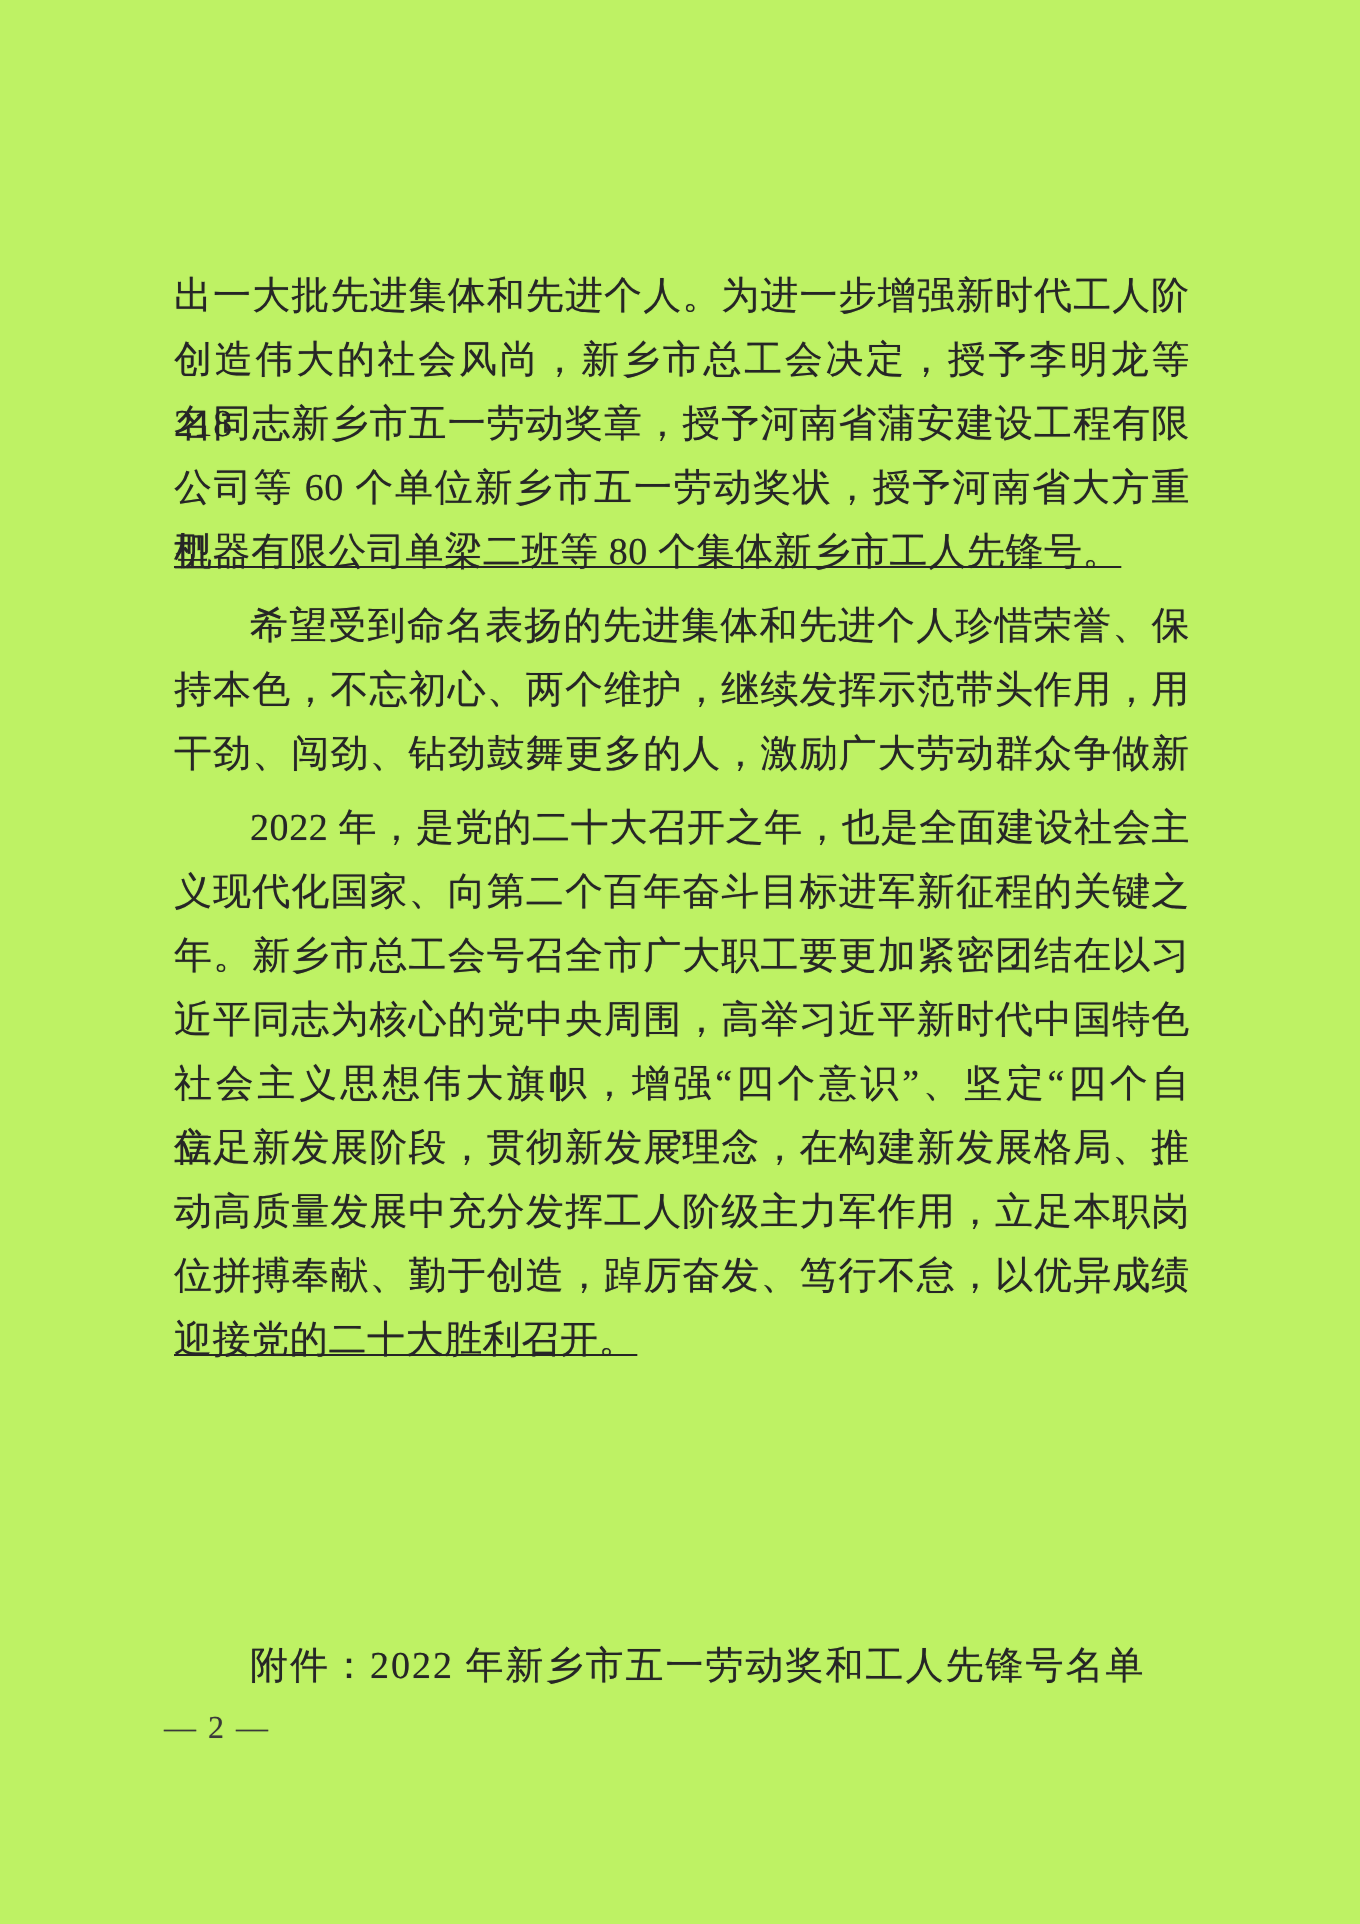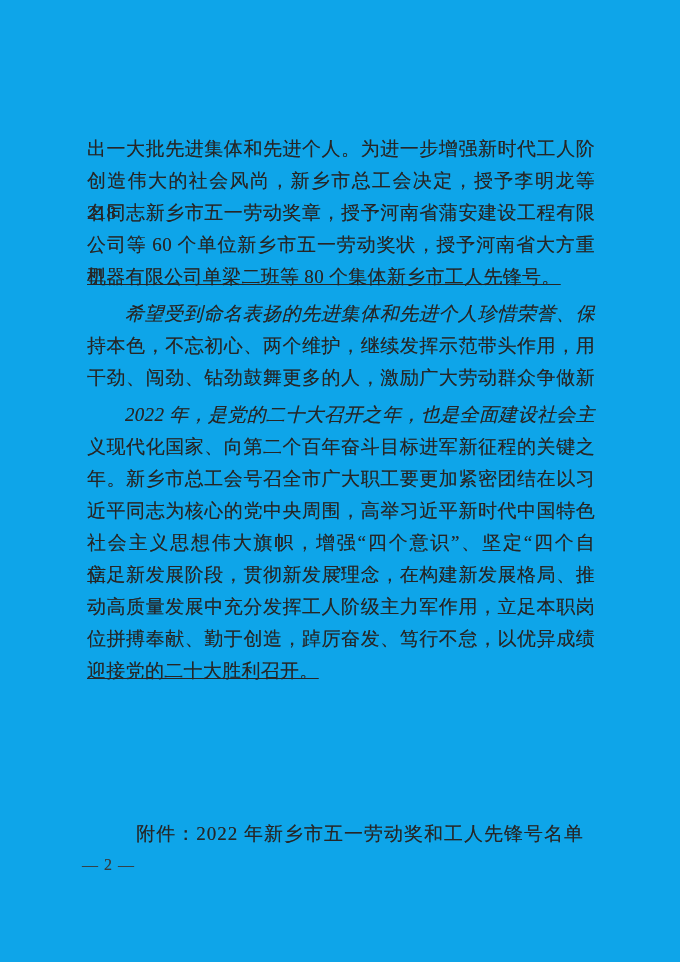--- a/index.html
+++ b/index.html
@@ -4,21 +4,21 @@
 <style>
   html, body {
     margin: 0;
     padding: 0;
     background: #ffffff;
   }
   .page {
     position: relative;
     width: 680px;
     height: 962px;
-    background: #0ea5e9;
+    background: #bef264;
     overflow: hidden;
     font-family: "Liberation Serif", "DejaVu Serif", serif;
     color: #262626;
   }
   .body-text {
     position: absolute;
     left: 87px;
     top: 133px;
     width: 508px;
   }
@@ -31,35 +31,34 @@
     text-align-last: justify;
     text-shadow: 0 0 0.4px rgba(40,40,40,0.55);
   }
   .line.last {
     text-align: left;
     text-align-last: left;
     text-decoration: underline;
   }
   .line.indent {
     text-indent: 2em;
-    font-style: italic;
   }
   .para-start:not(:first-child) {
     margin-top: 5px;
   }
   .attachment {
     position: absolute;
     left: 87px;
     top: 818px;
     width: 508px;
     font-size: 19px;
     line-height: 32px;
     letter-spacing: 1px;
     text-indent: 2em;
-    text-align: center;
+    text-align: left;
     text-shadow: 0 0 0.4px rgba(40,40,40,0.55);
   }
   .page-number {
     position: absolute;
     left: 82px;
     top: 852px;
     font-size: 16px;
     line-height: 26px;
     letter-spacing: 1px;
     color: #3a3a3a;

